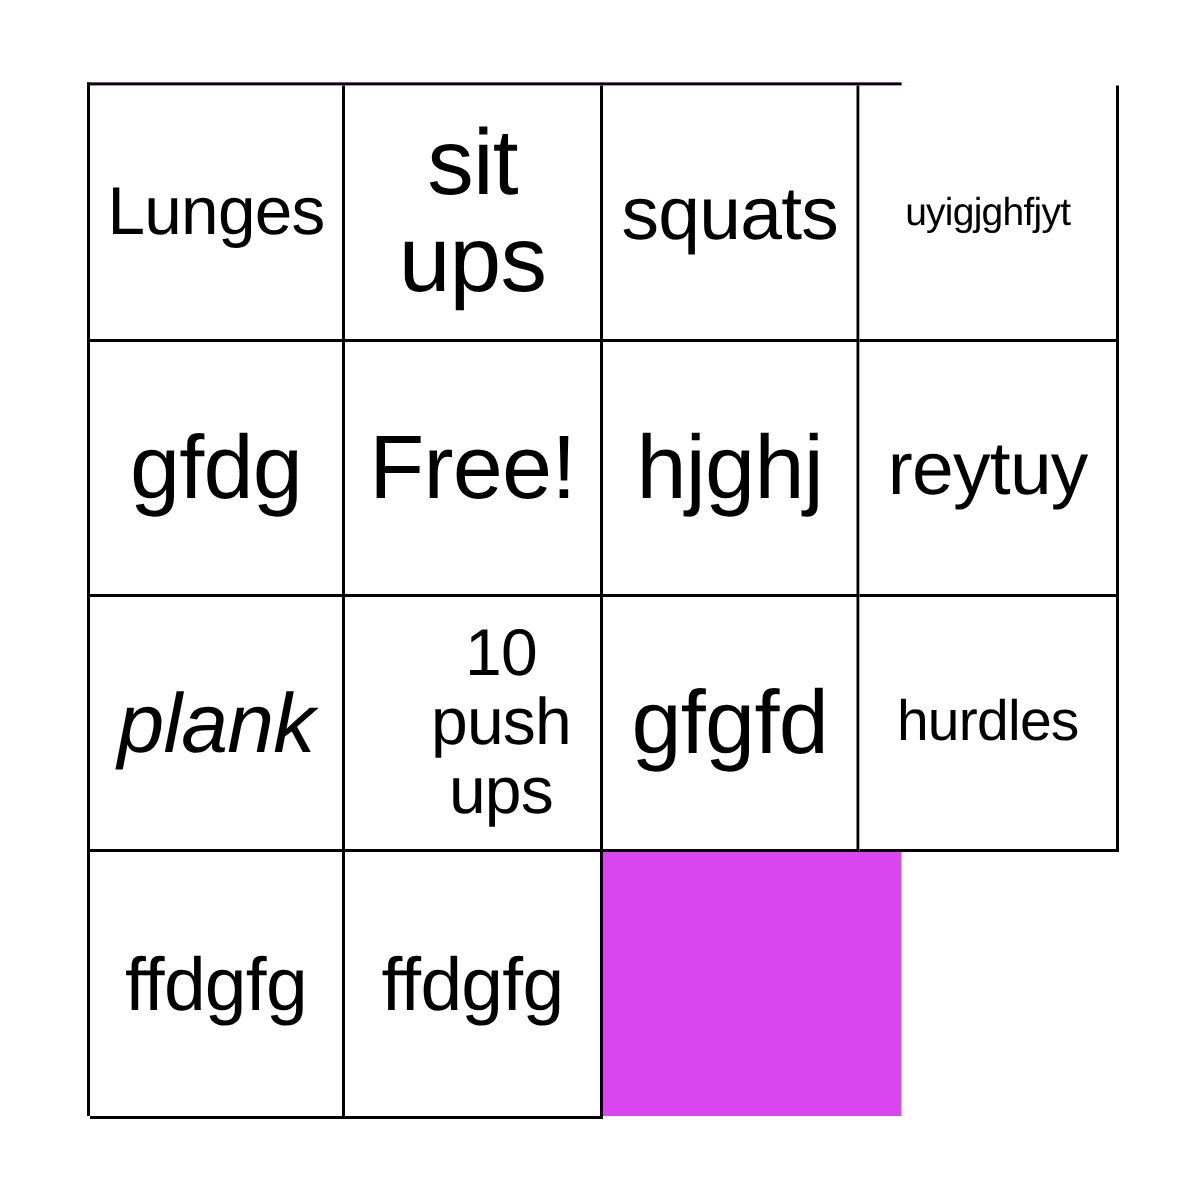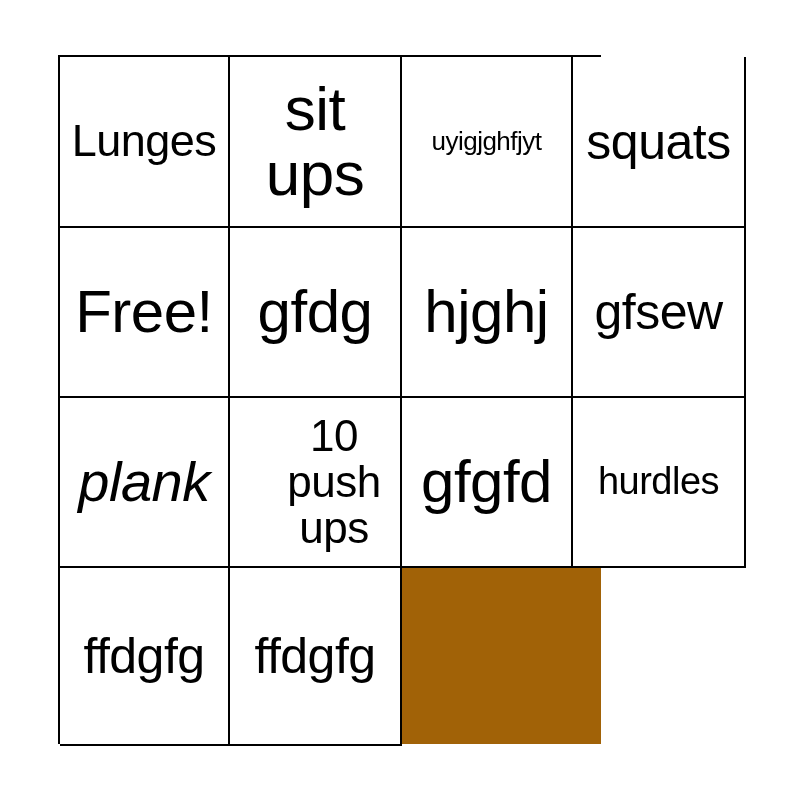--- a/index.html
+++ b/index.html
@@ -20,21 +20,21 @@
     left: 58px;
     top: 55px;
     width: 543px;
     height: 689px;
     box-sizing: border-box;
     display: grid;
     grid-template-columns: 170px 172px 171px 173px;
     grid-template-rows: 171px 170px 170px 178px;
     border-top: 2px solid #000;
     border-left: 2px solid #000;
-    background: #a16207;
+    background: #d946ef;
   }
 
   .bingo-cell {
     box-sizing: border-box;
     border-right: 2px solid #000;
     border-bottom: 2px solid #000;
     display: flex;
     align-items: center;
     justify-content: center;
     text-align: center;
@@ -69,37 +69,37 @@
 <div id="bingo-card">
 
   <div class="bingo-cell">
     <span class="cell-text fs-sm">Lunges</span>
   </div>
   <div class="bingo-cell">
     <span class="cell-text fs-xxl">sit
 ups</span>
   </div>
   <div class="bingo-cell">
-    <span class="cell-text fs-tiny">uyigjghfjyt</span>
+    <span class="cell-text fs-md">squats</span>
   </div>
   <div class="bingo-cell">
-    <span class="cell-text fs-md">squats</span>
+    <span class="cell-text fs-tiny">uyigjghfjyt</span>
   </div>
 
   <div class="bingo-cell">
-    <span class="cell-text fs-xl">Free!</span>
+    <span class="cell-text fs-xl">gfdg</span>
   </div>
   <div class="bingo-cell">
-    <span class="cell-text fs-xl">gfdg</span>
+    <span class="cell-text fs-xl">Free!</span>
   </div>
   <div class="bingo-cell">
     <span class="cell-text fs-xl">hjghj</span>
   </div>
   <div class="bingo-cell">
-    <span class="cell-text fs-md">gfsew</span>
+    <span class="cell-text fs-md">reytuy</span>
   </div>
 
   <div class="bingo-cell">
     <span class="cell-text fs-lg">plank</span>
   </div>
   <div class="bingo-cell">
     <span class="cell-text fs-xs">10
 push
 ups</span>
   </div>

